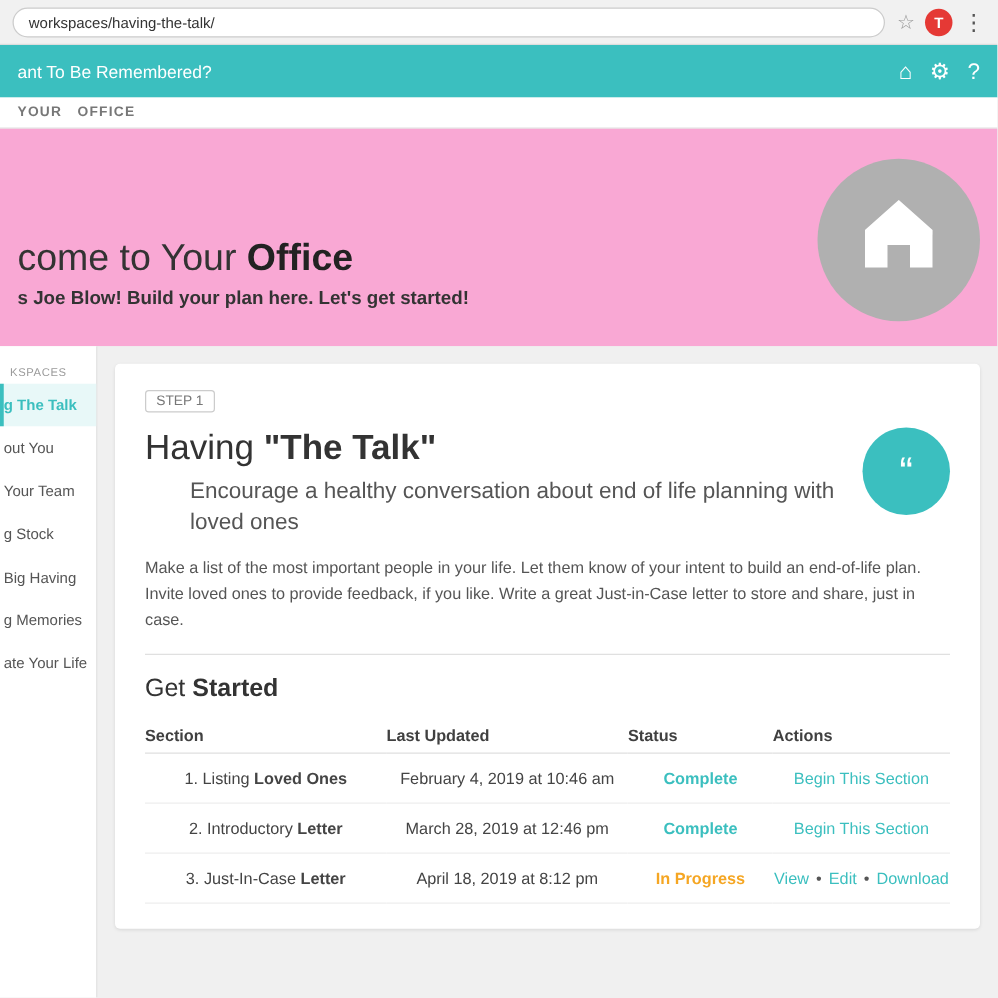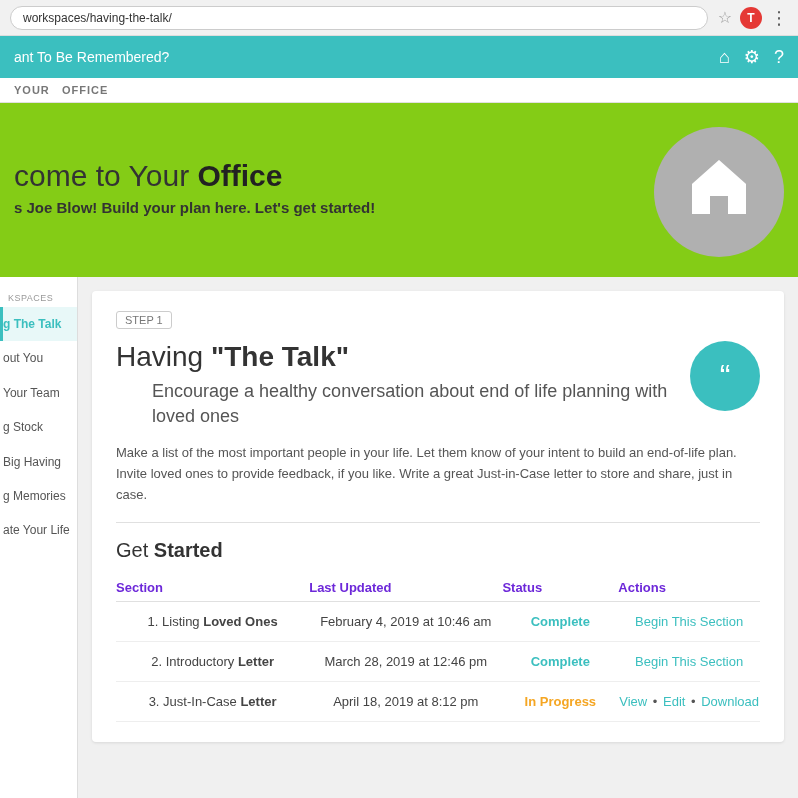--- a/index.html
+++ b/index.html
@@ -72,24 +72,24 @@
       font-size: 11px;
       color: #777;
       text-transform: uppercase;
       letter-spacing: 1px;
       border-bottom: 1px solid #e0e0e0;
     }
     .brand-bar span { font-weight: bold; }
 
     
     .hero {
-      background: #84cc16;
+      background: #f9a8d4;
       padding: 24px 14px 20px 14px;
       display: flex;
-      align-items: center;
+      align-items: flex-end;
       justify-content: space-between;
     }
     .hero-text { flex: 1; }
     .hero-title {
       font-size: 30px;
       color: #333;
       margin-bottom: 6px;
     }
     .hero-title strong { font-weight: 900; color: #222; }
     .hero-subtitle {
@@ -233,21 +233,21 @@
     }
     .get-started-title strong { font-weight: 900; }
     table {
       width: 100%;
       border-collapse: collapse;
     }
     th {
       text-align: left;
       font-size: 13px;
       font-weight: bold;
-      color: #6d28d9;
+      color: #404040;
       padding: 6px 0;
       border-bottom: 1px solid #e0e0e0;
     }
     td {
       padding: 12px 0;
       font-size: 13px;
       color: #444;
       border-bottom: 1px solid #eee;
       vertical-align: middle;
       text-align: center;

